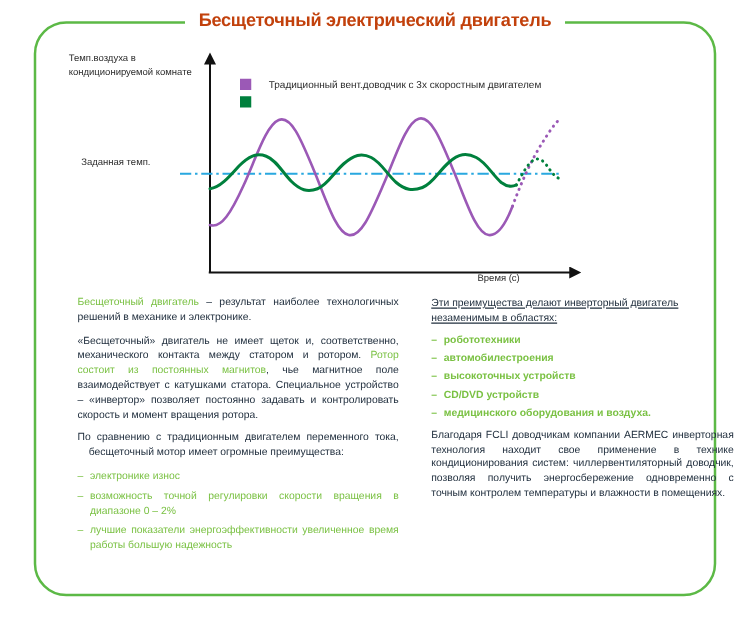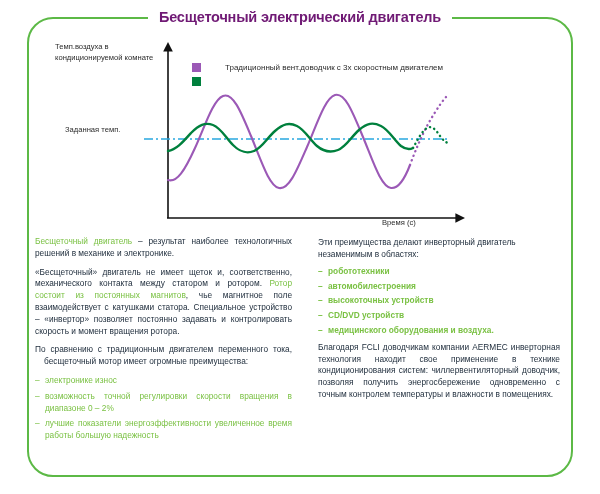--- a/index.html
+++ b/index.html
@@ -37,21 +37,21 @@
     z-index: 2;
   }
   #page-title {
     position: absolute;
     left: 148px;
     top: 9px;
     width: 304px;
     text-align: center;
     font-size: 14.5px;
     font-weight: bold;
-    color: #701a75;
+    color: #c2410c;
     letter-spacing: -0.2px;
     white-space: nowrap;
     z-index: 3;
   }
 
   
   #chart-area {
     position: absolute;
     left: 27px;
     top: 38px;
@@ -88,21 +88,20 @@
   
   #legend {
     position: absolute;
     left: 165px;
     top: 25px;
   }
   .legend-row {
     display: flex;
     align-items: center;
     margin-bottom: 5px;
-    gap: 10px;
   }
   .legend-swatch {
     width: 9px;
     height: 9px;
     margin-right: 14px;
     flex: 0 0 auto;
   }
   .legend-label {
     font-size: 8px;
     color: #2b2b2b;
@@ -113,42 +112,42 @@
     position: absolute;
     left: 0;
     top: 0;
     width: 546px;
     height: 195px;
   }
 
   
   #columns {
     position: absolute;
-    left: 13px;
+    left: 40px;
     top: 236px;
     width: 546px;
     height: 240px;
   }
   .col {
     position: absolute;
     top: 0;
   }
   #col-left  { left: 22px;  width: 257px; }
   #col-right { left: 305px; width: 242px; }
 
   .para {
     font-size: 8.3px;
     line-height: 11.8px;
     color: #22303f;
     text-align: justify;
     margin: 0 0 7px 0;
   }
   .para-indent { padding-left: 9px; text-indent: -9px; }
   .hl { color: #7ac143; }
-  .rblock { font-size: 8.3px; line-height: 12.4px; color: #22303f; margin: 0 0 5px 0; }
+  .rblock { font-size: 8.3px; line-height: 12.4px; color: #22303f; margin: 0 0 5px 0; text-decoration: underline; }
 
   ul.bullets {
     list-style: none;
     margin: 0;
     padding: 0;
   }
   ul.bullets li {
     position: relative;
     padding-left: 10px;
     font-size: 8.3px;

